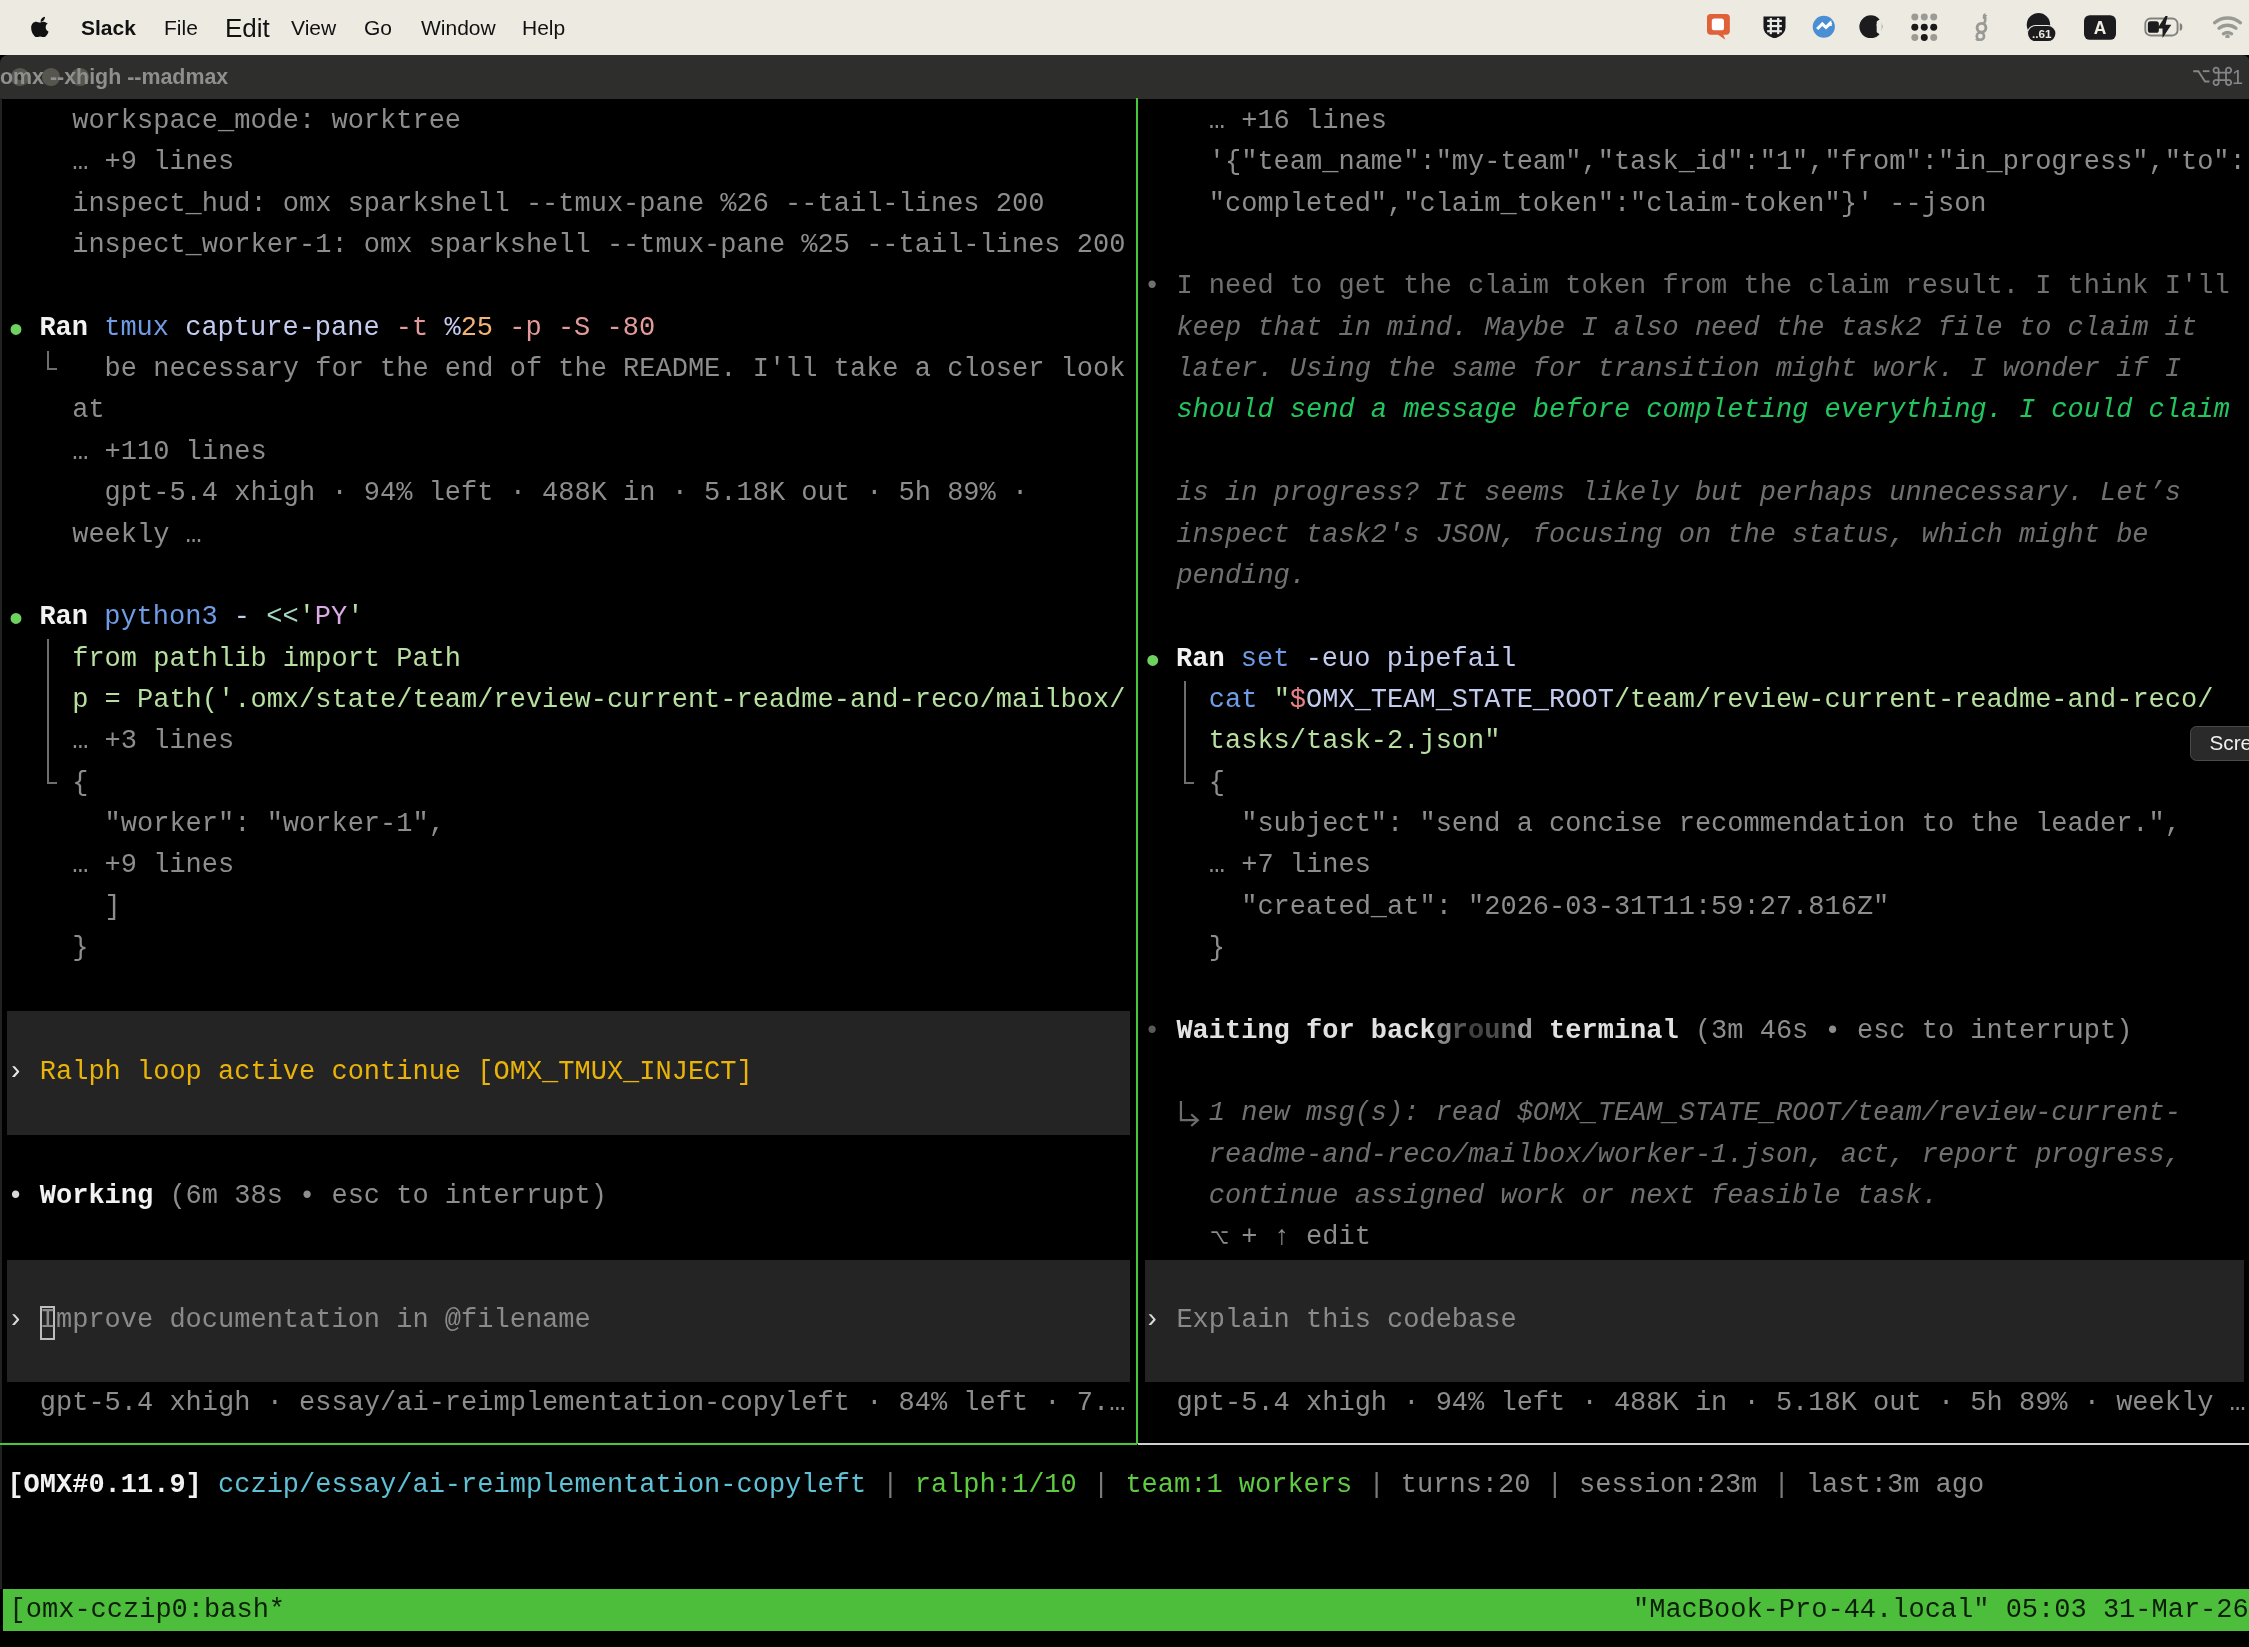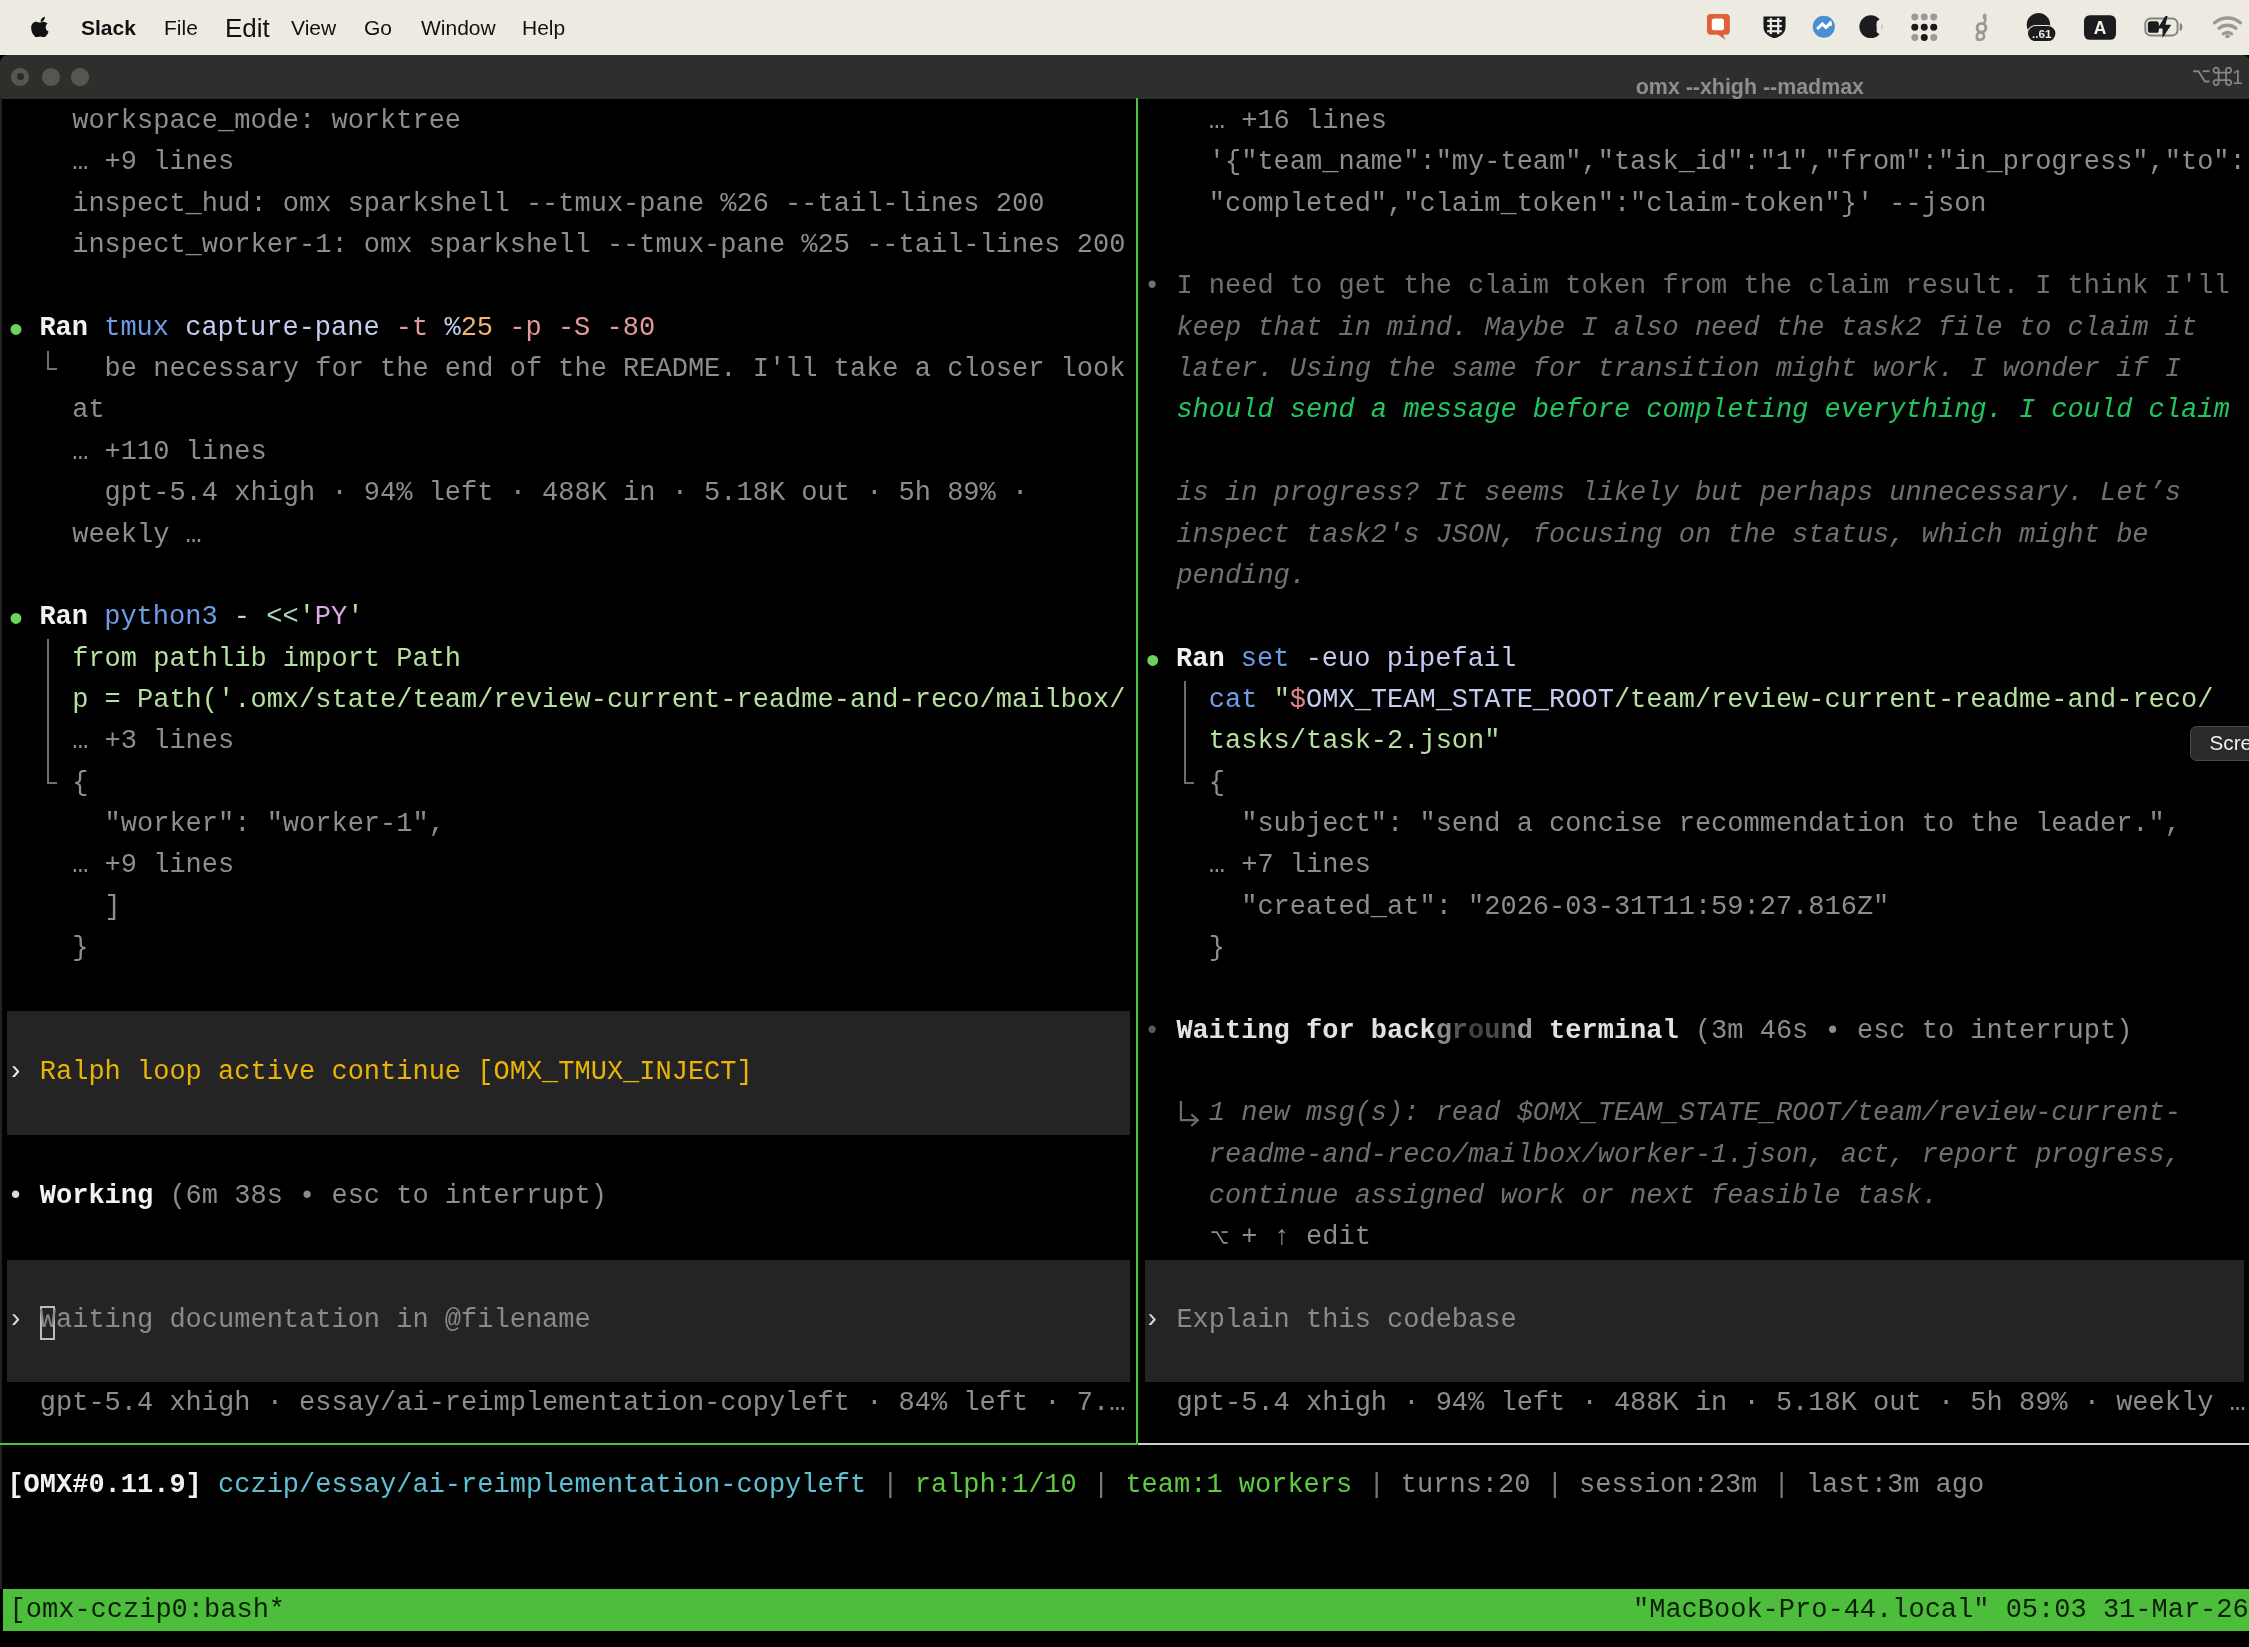--- a/index.html
+++ b/index.html
@@ -83,21 +83,21 @@
 <path d="M9.5 18a18 18 0 0 1 23 0"></path>
 <path d="M15.5 25.5a9.5 9.5 0 0 1 11 0"></path>
     </g>
 <circle cx="21" cy="29" r="3" fill="#9a9a94"></circle>
   </svg>
 <div class="abs" style="left:0;top:55px;width:2250px;height:44px;background:#2e2e2d;border-radius:8px 8px 0 0"></div>
 <div class="abs" style="left:11.4px;top:68px;width:17.7px;height:17.7px;border-radius:50%;background:#56564f"></div>
 <div class="abs" style="left:17px;top:73px;width:6.6px;height:6.6px;border-radius:50%;background:#2b2b2a"></div>
 <div class="abs" style="left:42px;top:68px;width:17.7px;height:17.7px;border-radius:50%;background:#56564f"></div>
 <div class="abs" style="left:71px;top:68px;width:17.7px;height:17.7px;border-radius:50%;background:#56564f"></div>
-<div class="abs" style="left:0;top:65px;width:1864px;height:44px;line-height:45px;text-align:right;font-family:'Liberation Sans',sans-serif;font-size:21.4px;font-weight:700;color:#8f8f8d">omx --xhigh --madmax</div>
+<div class="abs" style="left:0;top:55px;width:1864px;height:44px;line-height:45px;text-align:left;font-family:'Liberation Sans',sans-serif;font-size:21.4px;font-weight:700;color:#8f8f8d">omx --xhigh --madmax</div>
 <svg class="abs" style="left:2191px;top:66px" width="20.7" height="20.7" viewBox="0 0 28 28">
 <g stroke="#85858a" stroke-width="2.6" fill="none">
       <path d="M3 7h7l9 14h6"></path>
       <path d="M16 7h9"></path>
     </g>
   </svg>
 <svg class="abs" style="left:2212px;top:66px" width="20.7" height="20.7" viewBox="0 0 28 28">
 <g stroke="#85858a" stroke-width="2.4" fill="none">
 <path d="M9 9h10v10H9z"></path>
 <path d="M9 9H6.5A3.5 3.5 0 1 1 9 5.5zM19 9h2.5A3.5 3.5 0 1 0 19 5.5zM9 19H6.5A3.5 3.5 0 1 0 9 22.5zM19 19h2.5a3.5 3.5 0 1 1-2.5 3.5z"></path>
@@ -134,21 +134,21 @@
 <div class="row " style="left:7.4px;top:639px"><span style="color:#b6dfa0">    from pathlib import Path</span></div>
 <div class="row " style="left:7.4px;top:680px"><span style="color:#b6dfa0">    p = Path('.omx/state/team/review-current-readme-and-reco/mailbox/</span></div>
 <div class="row " style="left:7.4px;top:721px"><span style="color:#8d8d8d">    … +3 lines</span></div>
 <div class="row " style="left:7.4px;top:763px"><span style="color:#8d8d8d">    {</span></div>
 <div class="row " style="left:7.4px;top:804px"><span style="color:#8d8d8d">      "worker": "worker-1",</span></div>
 <div class="row " style="left:7.4px;top:845px"><span style="color:#8d8d8d">    … +9 lines</span></div>
 <div class="row " style="left:7.4px;top:887px"><span style="color:#8d8d8d">      ]</span></div>
 <div class="row " style="left:7.4px;top:928px"><span style="color:#8d8d8d">    }</span></div>
 <div class="row " style="left:7.4px;top:1052px"><span style="color:#e8e8e8">› </span><span style="color:#eab308">Ralph loop active continue [OMX_TMUX_INJECT]</span></div>
 <div class="row " style="left:7.4px;top:1176px"><span style="color:#d9d9d9">• </span><span style="color:#f2f2f2;font-weight:700">Working</span><span style="color:#8d8d8d"> (6m 38s • esc to interrupt)</span></div>
-<div class="row " style="left:7.4px;top:1300px"><span style="color:#d9d9d9">› </span><span style="color:#8a8a8a">Waiting documentation in @filename</span></div>
+<div class="row " style="left:7.4px;top:1300px"><span style="color:#d9d9d9">› </span><span style="color:#8a8a8a">Improve documentation in @filename</span></div>
 <div class="row " style="left:7.4px;top:1383px"><span style="color:#8d8d8d">  gpt-5.4 xhigh · essay/ai-reimplementation-copyleft · 84% left · 7.…</span></div>
 <div class="row " style="left:1144px;top:101px"><span style="color:#8d8d8d">    … +16 lines</span></div>
 <div class="row " style="left:1144px;top:142px"><span style="color:#8d8d8d">    '{"team_name":"my-team","task_id":"1","from":"in_progress","to":"completed"</span></div>
 <div class="row " style="left:1144px;top:184px"><span style="color:#8d8d8d">    "completed","claim_token":"claim-token"}' --json</span></div>
 <div class="row " style="left:1144px;top:266px"><span style="color:#707070">• </span><span style="color:#707070;">I need to get the claim token from the claim result. I think I'll</span></div>
 <div class="row " style="left:1144px;top:308px"><span style="color:#707070">  </span><span style="color:#707070;font-style:italic">keep that in mind. Maybe I also need the task2 file to claim it</span></div>
 <div class="row " style="left:1144px;top:349px"><span style="color:#707070">  </span><span style="color:#707070;font-style:italic">later. Using the same for transition might work. I wonder if I</span></div>
 <div class="row " style="left:1144px;top:390px"><span style="color:#707070">  </span><span style="color:#22c55e;font-style:italic">should send a message before completing everything. I could claim</span></div>
 <div class="row " style="left:1144px;top:432px"><span style="color:#707070">  </span></div>
 <div class="row " style="left:1144px;top:473px"><span style="color:#707070">  </span><span style="color:#707070;font-style:italic">is in progress? It seems likely but perhaps unnecessary. Let’s</span></div>

